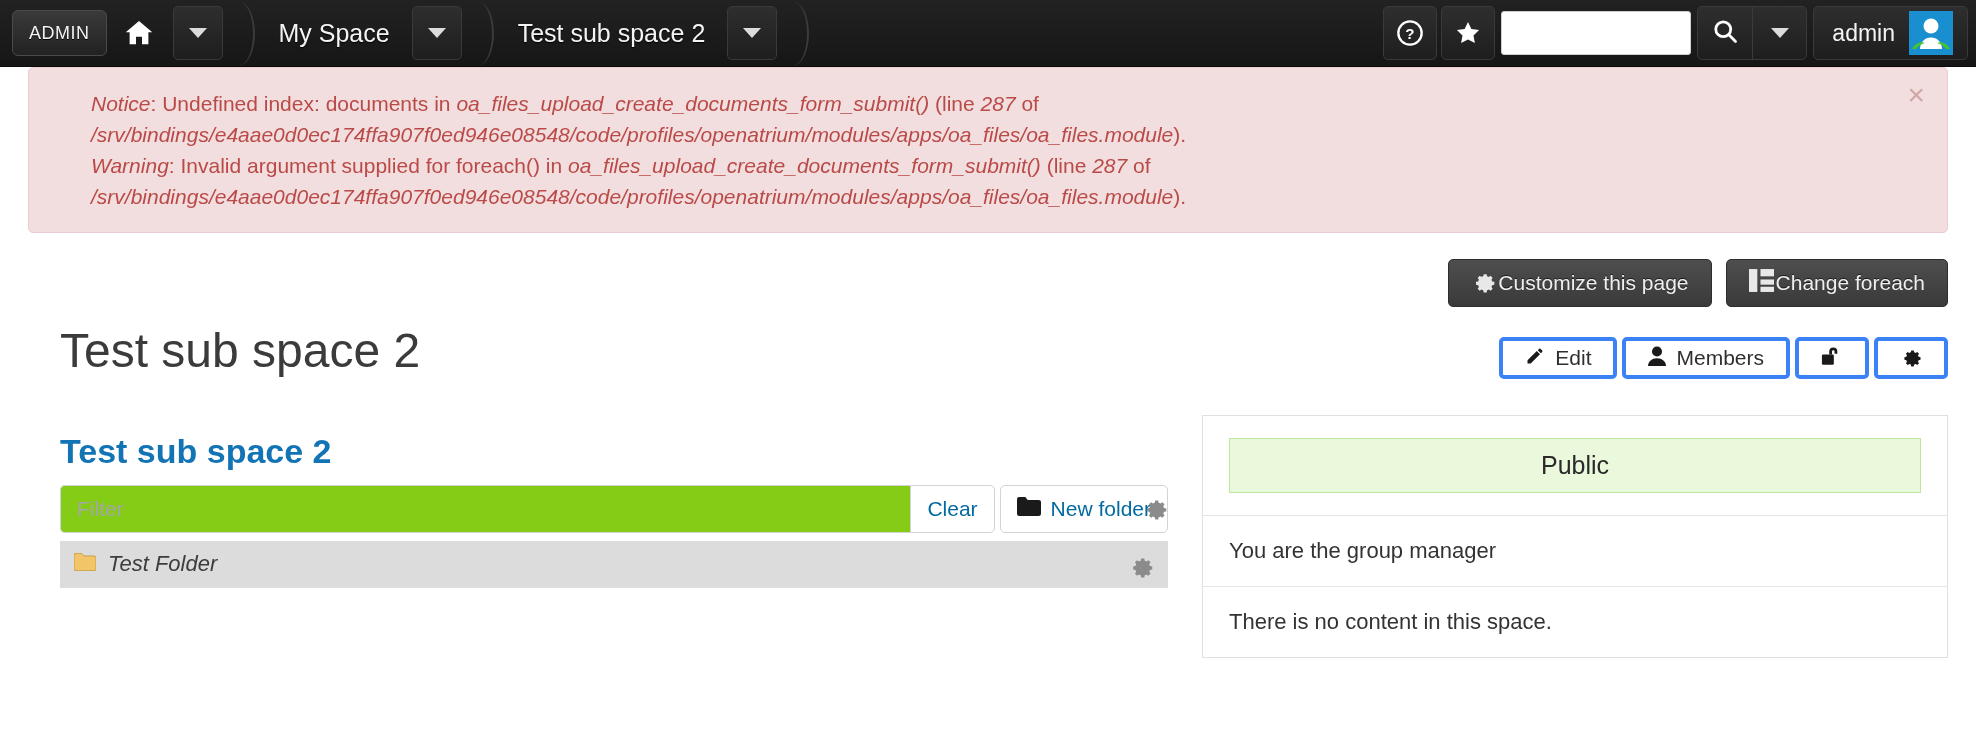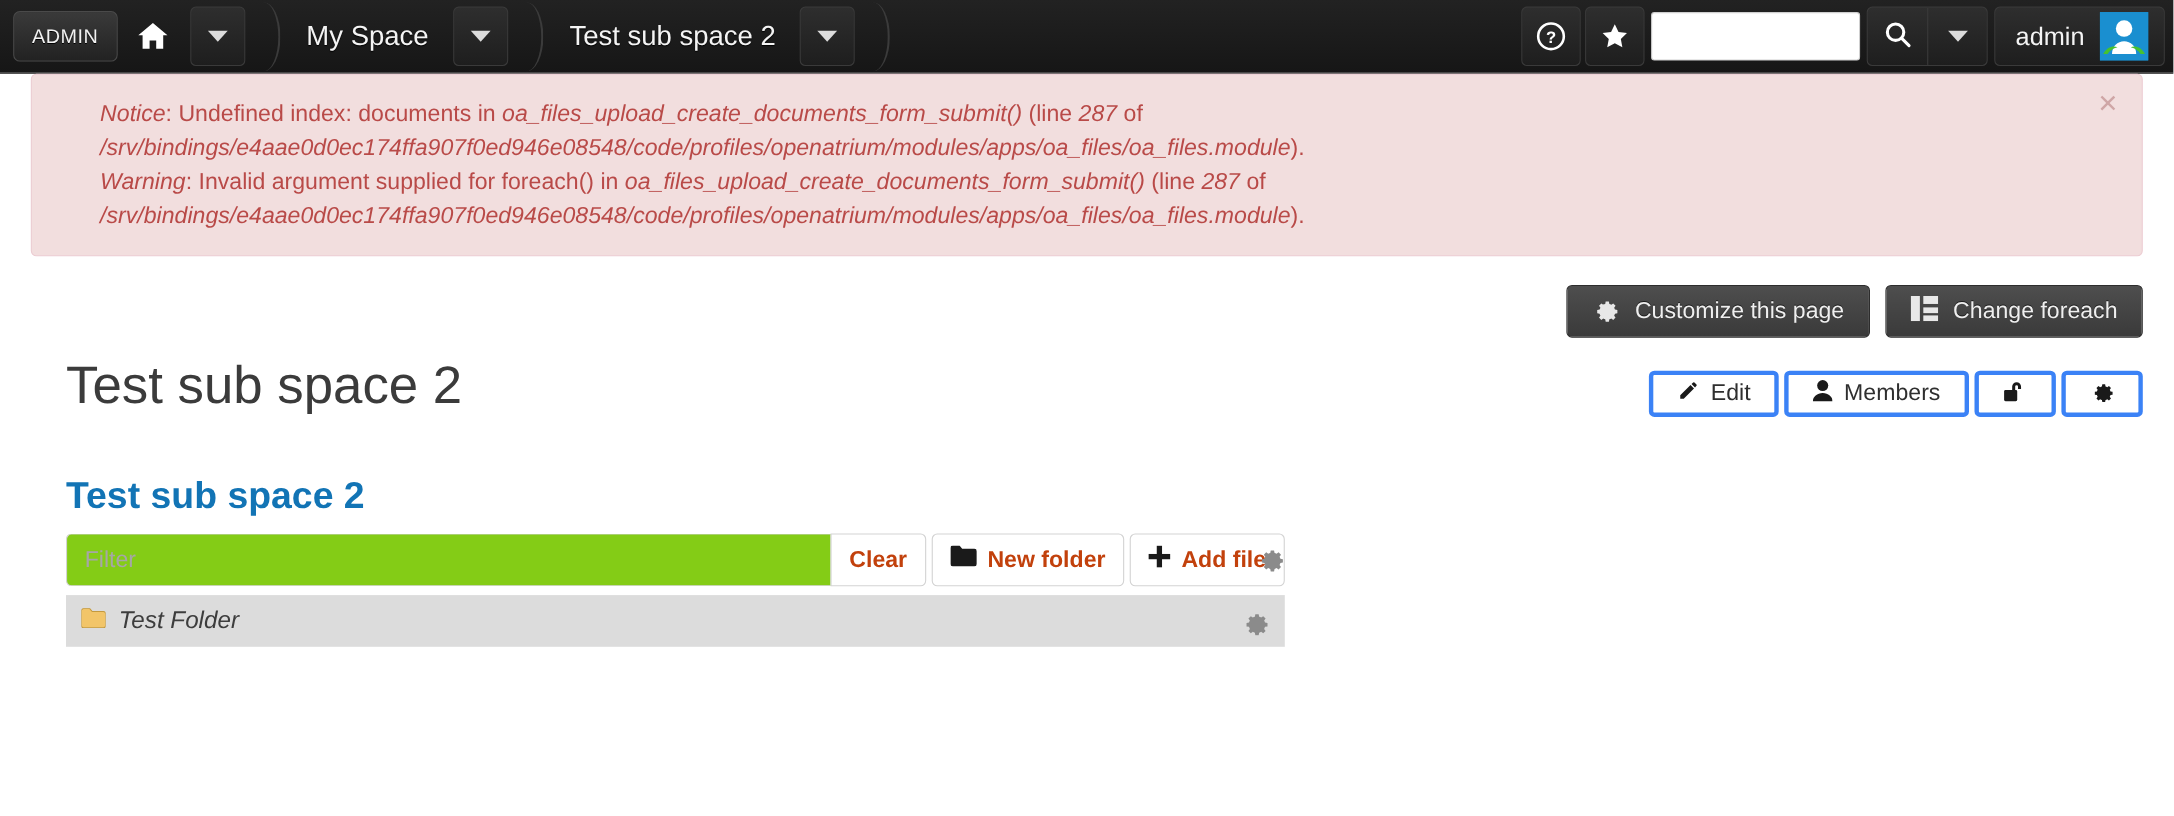--- a/index.html
+++ b/index.html
@@ -137,21 +137,21 @@
   }
 
   
   .page { padding: 0 28px; position: relative; }
   .cust-row {
     display: flex; justify-content: flex-end; align-items: center;
     gap: 14px;
     padding-top: 26px;
   }
   .dark-btn {
-    display: flex; align-items: center; gap: 14px;
+    display: flex; align-items: center; gap: 2px;
     height: 48px; padding: 0 22px;
     background: linear-gradient(180deg,#4e4e4e 0%,#3a3a3a 100%);
     border: 1px solid #2d2d2d;
     border-radius: 5px;
     color: #efefef; font-size: 21px;
     text-shadow: 0 -1px 0 #1b1b1b;
   }
 
   .cols { display: flex; align-items: flex-start; }
   .col-main { width: 1140px; flex: 0 0 1140px; padding-left: 32px; }
@@ -188,24 +188,23 @@
     font-family: "Liberation Sans", sans-serif;
     outline: none;
     background: #84cc16;
   }
   .filter-input::placeholder { color: #a6a6a6; }
   .lbtn {
     display: flex; align-items: center; gap: 10px;
     padding: 0 16px;
     background: #fff;
     border: 1px solid #d3d3d3;
-    font-size: 21px; color: #c2410c;
+    font-size: 21px; color: #0369a1;
     border-radius: 5px;
     margin-left: 5px;
-    font-weight: bold;
   }
   .lbtn.first { border-radius: 0 5px 5px 0; margin-left: 0; }
 
   .folder-row {
     display: flex; align-items: center;
     height: 47px;
     background: #dcdcdc;
     margin-top: 8px;
     padding: 0 14px 0 14px;
     font-size: 22px;
@@ -390,29 +389,20 @@
         <div class="lbtn first">
           <span>Clear</span>
         </div>
         <div class="lbtn">
           <span class="ico">
             <svg width="24" height="19" viewBox="0 0 24 19" fill="#1a1a1a">
                 <path d="M0 2.2A2.2 2.2 0 012.2 0h6.1l2.4 2.9h11.1A2.2 2.2 0 0124 5.1v11.7A2.2 2.2 0 0121.8 19H2.2A2.2 2.2 0 010 16.8z"></path>
               </svg>
           </span>
           <span>New folder</span>
-        </div>
-        <div class="lbtn">
-          <span class="ico">
-            <svg width="20" height="20" viewBox="0 0 20 20" fill="#1a1a1a">
-                <rect x="7.6" y="0" width="4.8" height="20"></rect>
-                <rect x="0" y="7.6" width="20" height="4.8"></rect>
-              </svg>
-          </span>
-          <span>Add file</span>
         </div>
       </div>
 
       <div class="folder-row">
         <span class="ico" style="margin-right:12px;">
           <svg width="22" height="18" viewBox="0 0 24 19">
               <path d="M0 2.2A2.2 2.2 0 012.2 0h6.1l2.4 2.9h11.1A2.2 2.2 0 0124 5.1v11.7A2.2 2.2 0 0121.8 19H2.2A2.2 2.2 0 010 16.8z" fill="#f2c569" stroke="#c49a3e" stroke-width="1"></path>
             </svg>
         </span>
         <span>Test Folder</span>
@@ -453,16 +443,23 @@
         </div>
         <div class="wbtn">
           <span class="ico">
             <svg width="22" height="22" viewBox="0 0 24 24" fill="#1a1a1a">
                 <path d="M12 8.4a3.6 3.6 0 100 7.2 3.6 3.6 0 000-7.2zm10.4 4.9l-2.1-.4a8.4 8.4 0 00-.7-1.7l1.2-1.7-2-2-1.7 1.2a8.4 8.4 0 00-1.7-.7l-.4-2.1h-2.8l-.4 2.1c-.6.2-1.2.4-1.7.7L8.4 7.5l-2 2 1.2 1.7c-.3.5-.5 1.1-.7 1.7l-2.1.4v2.8l2.1.4c.2.6.4 1.2.7 1.7l-1.2 1.7 2 2 1.7-1.2c.5.3 1.1.5 1.7.7l.4 2.1h2.8l.4-2.1c.6-.2 1.2-.4 1.7-.7l1.7 1.2 2-2-1.2-1.7c.3-.5.5-1.1.7-1.7l2.1-.4z"></path>
               </svg>
           </span>
         </div>
       </div>
 
+      <div class="side-panel" style="margin-top:36px;">
+        <div class="side-cell">
+          <div class="pill-public">Public</div>
+        </div>
+        <div class="side-cell">You are the group manager</div>
+        <div class="side-cell">There is no content in this space.</div>
+      </div>
     </div>
 
   </div>
 </div>
 
 </body></html>

